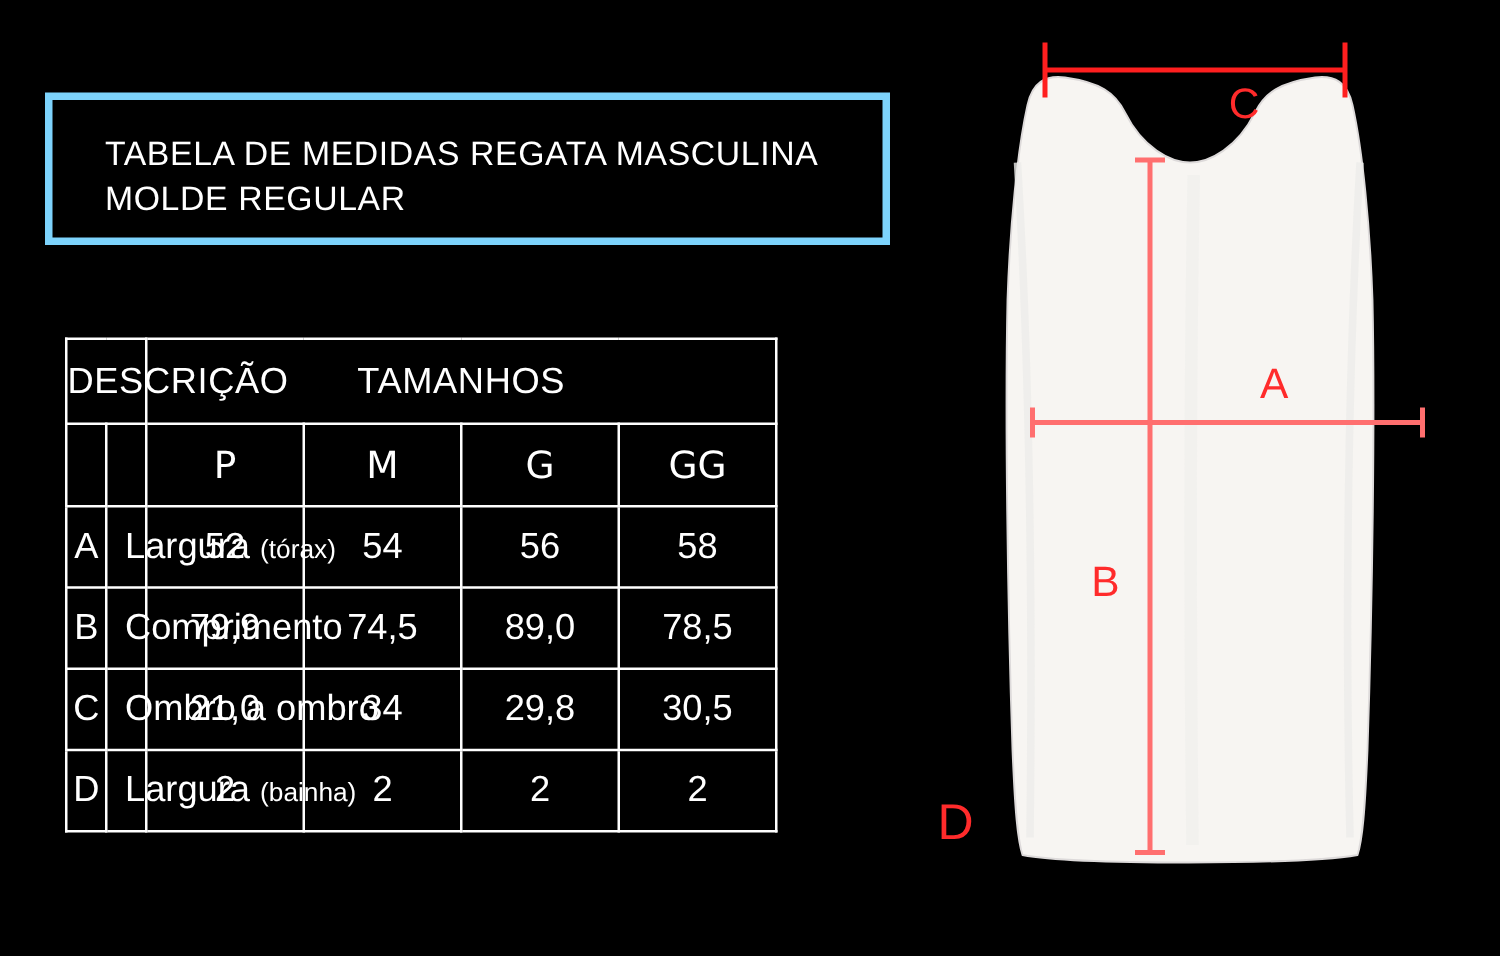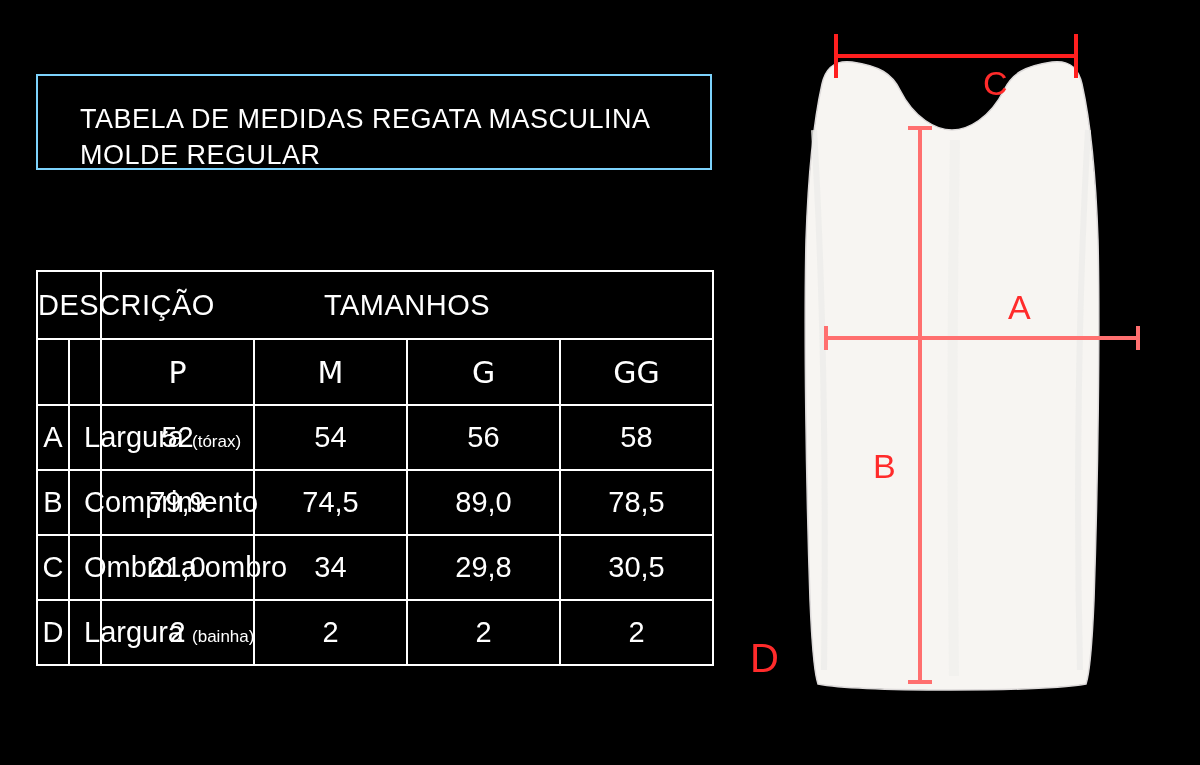--- a/index.html
+++ b/index.html
@@ -15,43 +15,43 @@
     font-family: "Liberation Sans", sans-serif;
     color: #ffffff;
   }
 
   
   #title-box {
     position: absolute;
     left: 36px;
     top: 74px;
     width: 676px;
-    height: 96px;
-    border: 2px solid #7dd3fc;
+    height: 122px;
+    border: 6px solid #7dd3fc;
     box-sizing: border-box;
     padding-left: 48px;
   }
   #title-text {
     position: absolute;
     left: 42px;
     top: 26px;
     right: 10px;
     font-size: 27px;
     line-height: 1.32;
     letter-spacing: 0.5px;
     color: #ffffff;
     white-space: pre-line;
   }
 
   
   #measure-table {
     position: absolute;
-    left: 36px;
+    left: 52px;
     top: 270px;
-    width: 678px;
+    width: 570px;
     border-collapse: collapse;
     table-layout: fixed;
   }
   #measure-table td, #measure-table th {
     border: 2px solid #ffffff;
     color: #ffffff;
     background: #000000;
     padding: 0;
     text-align: center;
     vertical-align: middle;
@@ -81,21 +81,21 @@
   .cell-letter {
     font-size: 31px;
   }
   .cell-desc {
     text-align: left !important;
     padding-left: 14px !important;
     font-size: 29px;
     white-space: nowrap;
   }
   .cell-desc .sub {
-    font-size: 17px;
+    font-size: 21px;
     vertical-align: baseline;
   }
   .cell-value {
     font-size: 29px;
     margin-left: 34px;
   }
 
   
   #shirt-area {
     position: absolute;

